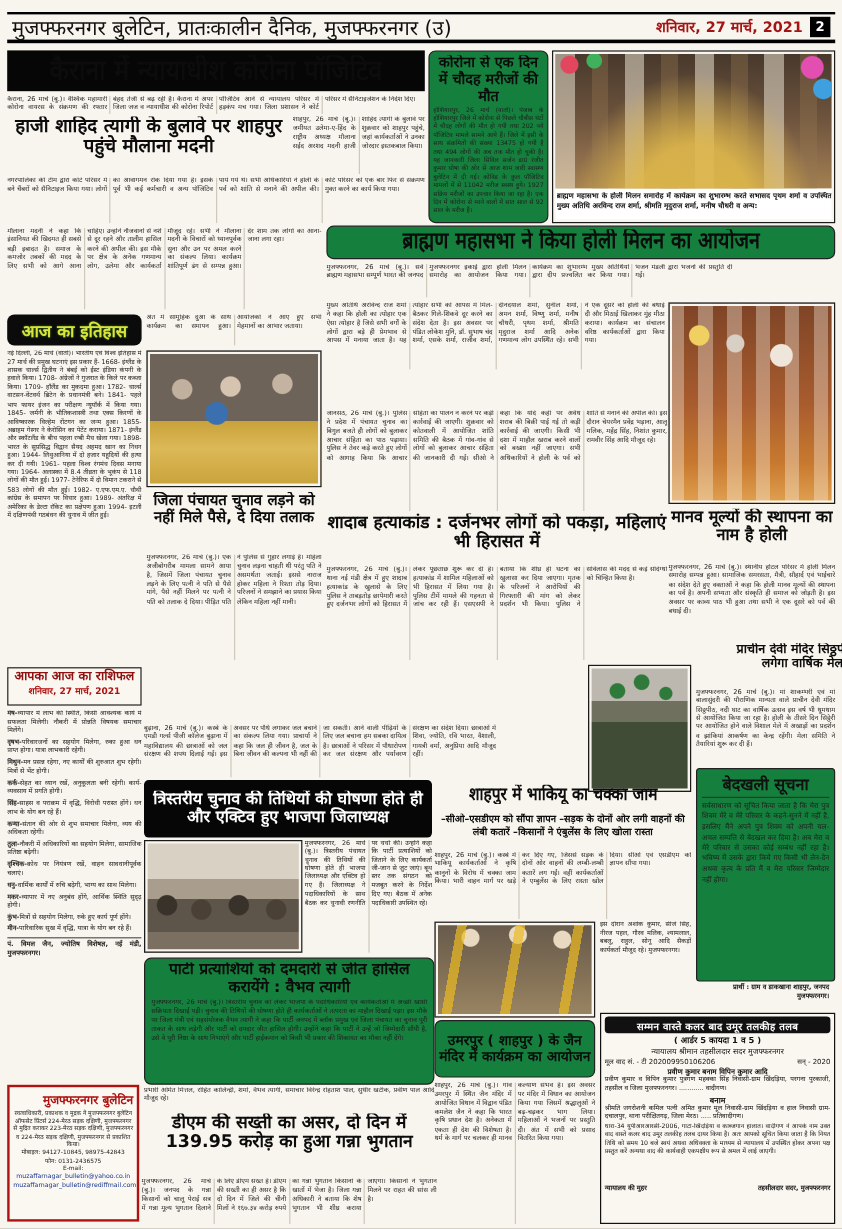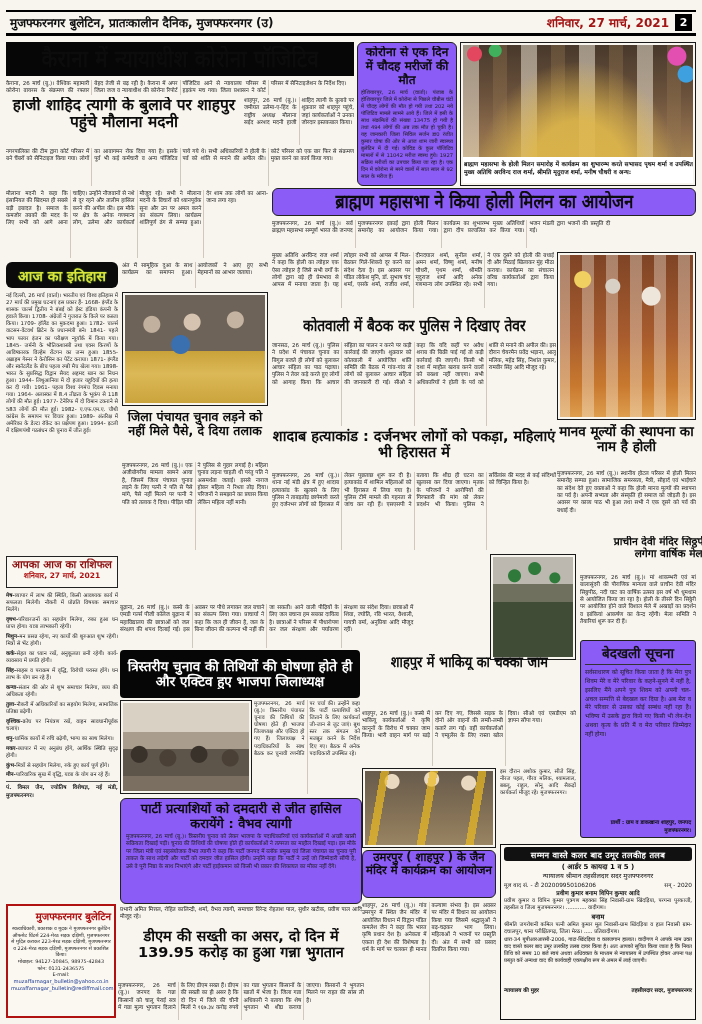--- a/index.html
+++ b/index.html
@@ -2,29 +2,29 @@
 <html><head>
 <meta charset="utf-8">
 <style>
   html,body{margin:0;padding:0;background:#9a958c;}
   .sheet{position:relative;width:702px;height:1024px;margin:0 auto;background:#f8f5ee;
          font-family:"DejaVu Sans",sans-serif;color:#111;overflow:hidden;}
   .abs{position:absolute;box-sizing:border-box;}
   .bodytxt{font-size:5.5px;line-height:1.34;text-align:justify;color:#1d1d1d;overflow:hidden;
            column-gap:5px;column-rule:1px solid #cfc8bb;word-break:break-word;}
   .c2{column-count:2}.c3{column-count:3}.c4{column-count:4}.c5{column-count:5}
-  .frame{border:1.3px solid #222;border-radius:6px;background:#8b5cf6;}
+  .frame{border:1.3px solid #222;border-radius:6px;background:#15803d;}
   .photo{border:1px solid #1a1a1a;box-shadow:0 0 0 2px #f8f5ee inset;}
   .hl{font-weight:bold;text-align:center;line-height:1.12;color:#0c0c0c;overflow:hidden;}
   .banner{background:#060606;color:#fff;display:flex;align-items:center;justify-content:center;}
   .sq{white-space:nowrap;transform:scaleX(.86);transform-origin:50% 50%;}
   .cap{font-size:6px;font-weight:bold;line-height:1.25;text-align:justify;overflow:hidden;}
   .masthead{border-top:2px solid #000;border-bottom:3px solid #000;display:flex;
             align-items:center;justify-content:space-between;padding:0 4px;}
-  .mh-left{font-size:12px;font-weight:bold;text-align:right;}
+  .mh-left{font-size:17px;font-weight:normal;text-align:right;}
   .mh-date{font-size:12px;font-weight:bold;color:#a31414;}
   .pgbox{width:17px;height:17px;background:#000;color:#fff;font-size:11px;font-weight:bold;
          display:flex;align-items:center;justify-content:center;margin-left:6px;}
   .hist-head{background:#0b0b0b;border-radius:6px;display:flex;align-items:center;justify-content:center;
              font-weight:bold;font-size:14px;color:#d9e33b;text-shadow:0 0 2px #3f7d1e;}
   .rz{margin-bottom:2.5px;}
   .rz b{font-weight:bold;}
   .rash-head{border:1.3px solid #222;text-align:center;padding-top:2px;background:#faf7f1;}
   .rash-title{font-size:10.5px;font-weight:bold;color:#8d1111;line-height:1.05;}
   .rash-date{font-size:7.5px;font-weight:bold;color:#b01212;}
@@ -118,23 +118,20 @@
   <div class="abs bodytxt c4" style="left:272px;top:252px;width:282px;height:56px;">मुख्य अतिथि अरविन्द राज शर्मा ने कहा कि होली का त्योहार एक ऐसा त्योहार है जिसे सभी वर्गों के लोगों द्वारा बड़े ही प्रेमभाव से आपस में मनाया जाता है। यह त्योहार सभी को आपस में मिल-बैठकर गिले-शिकवे दूर करने का संदेश देता है। इस अवसर पर पंडित लोकेश मुनि, डॉ. सुभाष चंद शर्मा, एसके शर्मा, राजीव शर्मा, दीनदयाल शर्मा, सुनील शर्मा, अमन शर्मा, विष्णु शर्मा, मनीष चौधरी, पृथम शर्मा, श्रीमति मृदुराज शर्मा आदि अनेक गणमान्य लोग उपस्थित रहे। सभी ने एक दूसरे को होली की बधाई दी और मिठाई खिलाकर मुंह मीठा कराया। कार्यक्रम का संचालन वरिष्ठ कार्यकर्ताओं द्वारा किया गया।</div>
   <div class="abs photo ph-holi-side" style="left:557px;top:252px;width:139px;height:168px;"></div>
 
   <div class="abs hist-head" style="left:6px;top:262px;width:112px;height:26px;">आज का इतिहास</div>
   <div class="abs bodytxt" style="left:6px;top:292px;width:112px;height:262px;font-size:5.3px;">नई दिल्ली, 26 मार्च (वार्ता)। भारतीय एवं विश्व इतिहास में 27 मार्च की प्रमुख घटनाएं इस प्रकार हैं- 1668- इंग्लैंड के शासक चार्ल्स द्वितीय ने बंबई को ईस्ट इंडिया कंपनी के हवाले किया। 1708- अंग्रेजों ने गुजरात के किले पर कब्जा किया। 1709- हॉलैंड का मुकदमा हुआ। 1782- चार्ल्स वाटसन-वेंटवर्थ ब्रिटेन के प्रधानमंत्री बने। 1841- पहले भाप फायर इंजन का परीक्षण न्यूयॉर्क में किया गया। 1845- जर्मनी के भौतिकशास्त्री तथा एक्स किरणों के आविष्कारक विल्हेम रोंटगन का जन्म हुआ। 1855- अब्राहम गेस्नर ने केरोसिन का पेटेंट कराया। 1871- इंग्लैंड और स्कॉटलैंड के बीच पहला रग्बी मैच खेला गया। 1898- भारत के सुप्रसिद्ध विद्वान सैयद अहमद खान का निधन हुआ। 1944- लिथुआनिया में दो हजार यहूदियों की हत्या कर दी गयी। 1961- पहला विश्व रंगमंच दिवस मनाया गया। 1964- अलास्का में 8.4 तीव्रता के भूकंप से 118 लोगों की मौत हुई। 1977- टेनेरिफ में दो विमान टकराने से 583 लोगों की मौत हुई। 1982- ए.एफ.एम.ए. चौथी कांग्रेस के समापन पर विचार हुआ। 1989- अंतरिक्ष में अमेरिका के डेल्टा रॉकेट का प्रक्षेपण हुआ। 1994- इटली में दक्षिणपंथी गठबंधन की चुनाव में जीत हुई।</div>
 
   <div class="abs photo ph-family" style="left:122px;top:292px;width:146px;height:114px;"></div>
   <div class="abs hl" style="left:122px;top:410px;width:146px;height:50px;font-size:12.5px;">जिला पंचायत चुनाव लड़ने को नहीं मिले पैसे, दे दिया तलाक</div>
   <div class="abs bodytxt c2" style="left:122px;top:462px;width:146px;height:88px;">मुजफ्फरनगर, 26 मार्च (बु.)। एक अजीबोगरीब मामला सामने आया है, जिसमें जिला पंचायत चुनाव लड़ने के लिए पत्नी ने पति से पैसे मांगे, पैसे नहीं मिलने पर पत्नी ने पति को तलाक दे दिया। पीड़ित पति ने पुलिस से गुहार लगाई है। महिला चुनाव लड़ना चाहती थी परंतु पति ने असमर्थता जताई। इससे नाराज होकर महिला ने रिश्ता तोड़ दिया। परिजनों ने समझाने का प्रयास किया लेकिन महिला नहीं मानी।</div>
 
-  <div class="abs" style="left:272px;top:312px;width:284px;height:28px;display:flex;align-items:center;justify-content:center;">
-    <span class="hl sq" style="font-size:16px;">कोतवाली में बैठक कर पुलिस ने दिखाए तेवर</span>
-  </div>
   <div class="abs bodytxt c4" style="left:272px;top:342px;width:284px;height:84px;">जानसठ, 26 मार्च (बु.)। पुलिस ने प्रदेश में पंचायत चुनाव का बिगुल बजते ही लोगों को बुलाकर आचार संहिता का पाठ पढ़ाया। पुलिस ने तेवर कड़े करते हुए लोगों को आगाह किया कि आचार संहिता का पालन न करने पर कड़ी कार्रवाई की जाएगी। शुक्रवार को कोतवाली में आयोजित शांति समिति की बैठक में गांव-गांव से लोगों को बुलाकर आचार संहिता की जानकारी दी गई। सीओ ने कहा कि यदि कहीं पर अवैध शराब की बिक्री पाई गई तो कड़ी कार्रवाई की जाएगी। किसी भी दशा में माहौल खराब करने वालों को बख्शा नहीं जाएगा। सभी अधिकारियों ने होली के पर्व को शांति से मनाने की अपील की। इस दौरान चेयरमैन प्रवेंद्र भड़ाना, आलू मलिक, महेंद्र सिंह, निशांत कुमार, रामवीर सिंह आदि मौजूद रहे।</div>
 
   <div class="abs hl" style="left:557px;top:424px;width:139px;height:44px;font-size:13.5px;">मानव मूल्यों की स्थापना का नाम है होली</div>
   <div class="abs bodytxt" style="left:557px;top:470px;width:139px;height:62px;">मुजफ्फरनगर, 26 मार्च (बु.)। स्थानीय होटल परिसर में होली मिलन समारोह सम्पन्न हुआ। सामाजिक समरसता, मैत्री, सौहार्द एवं भाईचारे का संदेश देते हुए वक्ताओं ने कहा कि होली मानव मूल्यों की स्थापना का पर्व है। अपनी सभ्यता और संस्कृति ही समाज को जोड़ती है। इस अवसर पर काव्य पाठ भी हुआ तथा सभी ने एक दूसरे को पर्व की बधाई दी।</div>
 
   <div class="abs hl" style="left:272px;top:428px;width:284px;height:42px;font-size:14.5px;">शादाब हत्याकांड : दर्जनभर लोगों को पकड़ा, महिलाएं भी हिरासत में</div>
   <div class="abs bodytxt c4" style="left:272px;top:472px;width:284px;height:78px;">मुजफ्फरनगर, 26 मार्च (बु.)। थाना नई मंडी क्षेत्र में हुए शादाब हत्याकांड के खुलासे के लिए पुलिस ने ताबड़तोड़ छापेमारी करते हुए दर्जनभर लोगों को हिरासत में लेकर पूछताछ शुरू कर दी है। हत्याकांड में शामिल महिलाओं को भी हिरासत में लिया गया है। पुलिस टीमें मामले की गहनता से जांच कर रही हैं। एसएसपी ने बताया कि शीघ्र ही घटना का खुलासा कर दिया जाएगा। मृतक के परिजनों ने आरोपियों की गिरफ्तारी की मांग को लेकर प्रदर्शन भी किया। पुलिस ने सर्विलांस की मदद से कई संदिग्धों को चिन्हित किया है।</div>
 
   <div class="abs bodytxt c5" style="left:120px;top:604px;width:368px;height:44px;">बुढ़ाना, 26 मार्च (बु.)। कस्बे के एमडी गर्ल्स पीजी कॉलेज बुढ़ाना में महाविद्यालय की छात्राओं को जल संरक्षण की शपथ दिलाई गई। इस अवसर पर पौधे लगाकर जल बचाने का संकल्प लिया गया। प्राचार्या ने कहा कि जल ही जीवन है, जल के बिना जीवन की कल्पना भी नहीं की जा सकती। आने वाली पीढ़ियों के लिए जल बचाना हम सबका दायित्व है। छात्राओं ने परिसर में पौधारोपण कर जल संरक्षण और पर्यावरण संरक्षण का संदेश दिया। छात्राओं में शिवा, ज्योति, रवि भारत, वैशाली, गायत्री वर्मा, अनुप्रिया आदि मौजूद रहीं।</div>
   <div class="abs photo ph-farmers" style="left:490px;top:554px;width:86px;height:106px;"></div>
@@ -144,40 +141,41 @@
 
   <div class="abs banner" style="left:120px;top:650px;width:240px;height:48px;border-radius:4px;">
     <span class="hl" style="font-size:13.5px;color:#fff;padding:0 3px;">त्रिस्तरीय चुनाव की तिथियों की घोषणा होते ही और एक्टिव हुए भाजपा जिलाध्यक्ष</span>
   </div>
   <div class="abs photo ph-meeting" style="left:120px;top:700px;width:132px;height:94px;"></div>
   <div class="abs bodytxt c2" style="left:254px;top:700px;width:106px;height:94px;font-size:5.3px;">मुजफ्फरनगर, 26 मार्च (बु.)। त्रिस्तरीय पंचायत चुनाव की तिथियों की घोषणा होते ही भाजपा जिलाध्यक्ष और एक्टिव हो गए हैं। जिलाध्यक्ष ने पदाधिकारियों के साथ बैठक कर चुनावी रणनीति पर चर्चा की। उन्होंने कहा कि पार्टी प्रत्याशियों को जिताने के लिए कार्यकर्ता जी-जान से जुट जाएं। बूथ स्तर तक संगठन को मजबूत करने के निर्देश दिए गए। बैठक में अनेक पदाधिकारी उपस्थित रहे।</div>
 
   <div class="abs" style="left:362px;top:648px;width:214px;height:28px;display:flex;align-items:center;justify-content:center;">
     <span class="hl sq" style="font-size:15px;">शाहपुर में भाकियू का चक्का जाम</span>
   </div>
+  <div class="abs hl" style="left:362px;top:678px;width:214px;height:30px;font-size:8px;line-height:1.35;">–सीओ–एसडीएम को सौंपा ज्ञापन  –सड़क के दोनों ओर लगी वाहनों की लंबी कतारें  –किसानों ने एंबुलेंस के लिए खोला रास्ता</div>
   <div class="abs bodytxt c3" style="left:362px;top:710px;width:214px;height:56px;">शाहपुर, 26 मार्च (बु.)। कस्बे में भाकियू कार्यकर्ताओं ने कृषि कानूनों के विरोध में चक्का जाम किया। भारी वाहन मार्ग पर खड़े कर दिए गए, जिससे सड़क के दोनों ओर वाहनों की लम्बी-लम्बी कतारें लग गईं। वहीं कार्यकर्ताओं ने एम्बुलेंस के लिए रास्ता खोल दिया। सीओ एवं एसडीएम को ज्ञापन सौंपा गया।</div>
   <div class="abs photo ph-jain" style="left:362px;top:768px;width:134px;height:80px;"></div>
   <div class="abs bodytxt" style="left:500px;top:768px;width:76px;height:74px;font-size:5.3px;">इस दौरान अशोक कुमार, सीजे सिंह, नीरज पहल, गौरव मलिक, श्यामलाल, बबलू, राहुल, सोनू आदि सैकड़ों कार्यकर्ता मौजूद रहे। मुजफ्फरनगर।</div>
 
-  <div class="abs frame" style="left:580px;top:640px;width:116px;height:198px;padding:2px 4px;border-radius:3px;">
+  <div class="abs frame" style="left:580px;top:640px;width:116px;height:178px;padding:2px 4px;border-radius:3px;">
     <div class="bed-title">बेदखली सूचना</div>
     <div class="bodytxt" style="font-size:5.9px;line-height:1.5;height:150px;margin-top:3px;">सर्वसाधारण को सूचित किया जाता है कि मेरा पुत्र शिवम मेरे व मेरे परिवार के कहने-सुनने में नहीं है, इसलिए मैंने अपने पुत्र शिवम को अपनी चल-अचल सम्पत्ति से बेदखल कर दिया है। अब मेरा व मेरे परिवार से उसका कोई सम्बंध नहीं रहा है। भविष्य में उसके द्वारा किये गए किसी भी लेन-देन अथवा कृत्य के प्रति मैं व मेरा परिवार जिम्मेदार नहीं होगा।</div>
     <div style="font-size:5.4px;text-align:right;font-weight:bold;">प्रार्थी : ग्राम व डाकखाना शाहपुर, जनपद मुजफ्फरनगर।</div>
   </div>
 
   <div class="abs frame" style="left:120px;top:798px;width:242px;height:106px;padding:3px 5px;">
     <div class="hl" style="font-size:13px;">पार्टी प्रत्याशियों को दमदारी से जीत हासिल करायेंगे : वैभव त्यागी</div>
     <div class="bodytxt" style="font-size:5.5px;height:62px;margin-top:2px;column-count:1;">मुजफ्फरनगर, 26 मार्च (बु.)। त्रिस्तरीय चुनाव को लेकर भाजपा के पदाधिकारियों एवं कार्यकर्ताओं में अच्छी खासी सक्रियता दिखाई पड़ी। चुनाव की तिथियों की घोषणा होते ही कार्यकर्ताओं ने तत्परता का माहौल दिखाई पड़ा। इस मौके पर जिला मंत्री एवं सहसंयोजक वैभव त्यागी ने कहा कि पार्टी जनपद में ब्लॉक प्रमुख एवं जिला पंचायत का चुनाव पूरी ताकत के साथ लड़ेगी और पार्टी को दमदार जीत हासिल होगी। उन्होंने कहा कि पार्टी ने उन्हें जो जिम्मेदारी सौंपी है, उसे वे पूरी निष्ठा के साथ निभाएंगे और पार्टी हाईकमान को किसी भी प्रकार की शिकायत का मौका नहीं देंगे।</div>
   </div>
   <div class="abs bodytxt" style="left:120px;top:906px;width:242px;height:20px;font-size:5.5px;">प्रभारी अमित मित्तल, रोहित कालिन्द्री, शर्मा, वैभव त्यागी, समाचार विरेन्द्र रोहताश पाल, सुधीर खटीक, प्रवीण पाल आदि मौजूद रहे।</div>
 
   <div class="abs hl" style="left:118px;top:928px;width:246px;height:52px;font-size:14.5px;">डीएम की सख्ती का असर, दो दिन में 139.95 करोड़ का हुआ गन्ना भुगतान</div>
   <div class="abs bodytxt c4" style="left:118px;top:982px;width:246px;height:38px;">मुजफ्फरनगर, 26 मार्च (बु.)। जनपद के गन्ना किसानों को चालू पेराई सत्र में गन्ना मूल्य भुगतान दिलाने के लिए डीएम सख्त हैं। डीएम की सख्ती का ही असर है कि दो दिन में जिले की चीनी मिलों ने १६७.३४ करोड़ रुपये का गन्ना भुगतान किसानों के खातों में भेजा है। जिला गन्ना अधिकारी ने बताया कि शेष भुगतान भी शीघ्र कराया जाएगा। किसानों ने भुगतान मिलने पर राहत की सांस ली है।</div>
 
-  <div class="abs frame" style="left:362px;top:850px;width:134px;height:48px;display:flex;justify-content:center;">
+  <div class="abs frame" style="left:362px;top:850px;width:134px;height:48px;display:flex;align-items:center;justify-content:center;">
     <span class="hl" style="font-size:11.5px;padding:0 2px;">उमरपुर ( शाहपुर ) के जैन मंदिर में कार्यक्रम का आयोजन</span>
   </div>
   <div class="abs bodytxt c2" style="left:362px;top:902px;width:134px;height:118px;">शाहपुर, 26 मार्च (बु.)। गांव उमरपुर में स्थित जैन मंदिर में आयोजित विधान में विद्वान पंडित कमलेश जैन ने कहा कि भारत कृषि प्रधान देश है। अनेकता में एकता ही देश की विशेषता है। धर्म के मार्ग पर चलकर ही मानव कल्याण संभव है। इस अवसर पर मंदिर में विधान का आयोजन किया गया जिसमें श्रद्धालुओं ने बढ़-चढ़कर भाग लिया। महिलाओं ने भजनों पर प्रस्तुति दी। अंत में सभी को प्रसाद वितरित किया गया।</div>
 
   <div class="abs sumbox" style="left:500px;top:844px;width:196px;height:176px;">
     <div class="sum-head">सम्मन वास्ते कलर बाद उमूर तलकीह तलब</div>
     <div class="sum-c" style="font-size:7px;font-weight:bold;margin-top:1px;">( आर्डर 5 कायदा 1 व 5 )</div>
     <div class="sum-c" style="font-size:6.5px;">न्यायालय श्रीमान तहसीलदार सदर मुजफ्फरनगर</div>
     <div style="display:flex;justify-content:space-between;font-size:5.8px;margin-top:1px;">
       <span>मूल वाद सं. - टी 202009950106206</span>

